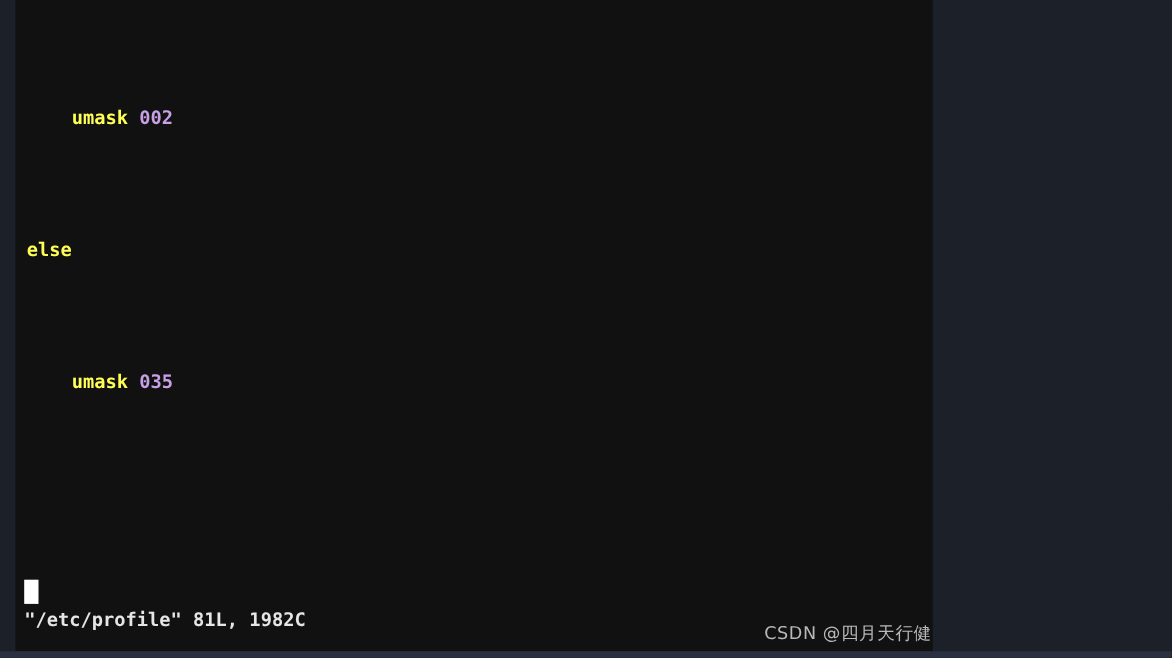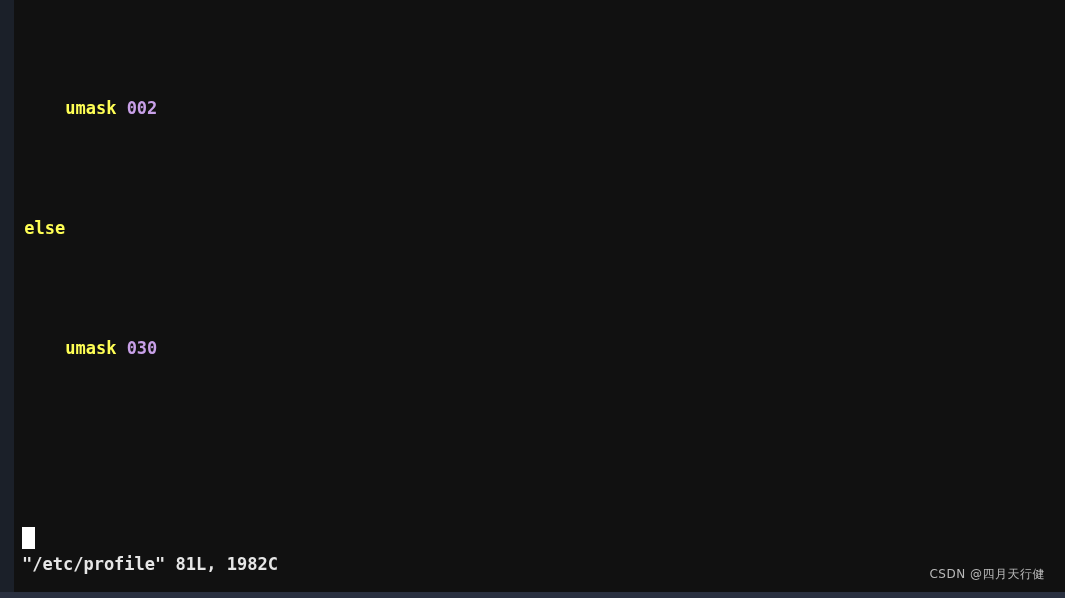--- a/index.html
+++ b/index.html
@@ -39,21 +39,21 @@
     bottom: 0;
     width: 1065px;
     height: 6px;
     background: #2a3040;
   }
 
   #terminal-screen {
     position: absolute;
     left: 14px;
     top: 0;
-    width: 1051px;
+    width: 834px;
     height: 592px;
     background: #111111;
     overflow: hidden;
   }
 
   #code-area {
     position: absolute;
     left: 0;
     top: 0;
     padding: 0;
@@ -91,24 +91,24 @@
     top: 552px;
     font-size: 17px;
     line-height: 24px;
     color: #e6e6e6;
     font-weight: bold;
     white-space: pre;
   }
 
   #watermark {
     position: absolute;
-    right: 20px;
+    right: 1px;
     top: 566px;
     font-family: "DejaVu Sans", "Liberation Sans", sans-serif;
-    font-size: 12px;
+    font-size: 16px;
     color: #b9b9b9;
     white-space: pre;
     letter-spacing: 0.5px;
   }
 </style>
 </head>
 <body>
 
 <div id="terminal-window">
 
@@ -118,21 +118,21 @@
 
     <div id="code-area">
 
       
       <div class="code-line"><span class="pln">     </span><span class="kw">umask</span><span class="pln"> </span><span class="num">002</span></div>
 
       
       <div class="code-line"><span class="pln"> </span><span class="kw">else</span></div>
 
       
-      <div class="code-line"><span class="pln">     </span><span class="kw">umask</span><span class="pln"> </span><span class="num">030</span></div>
+      <div class="code-line"><span class="pln">     </span><span class="kw">umask</span><span class="pln"> </span><span class="num">035</span></div>
 
       
 
       
       <div class="code-line"> </div>
 
       
       
 
       

